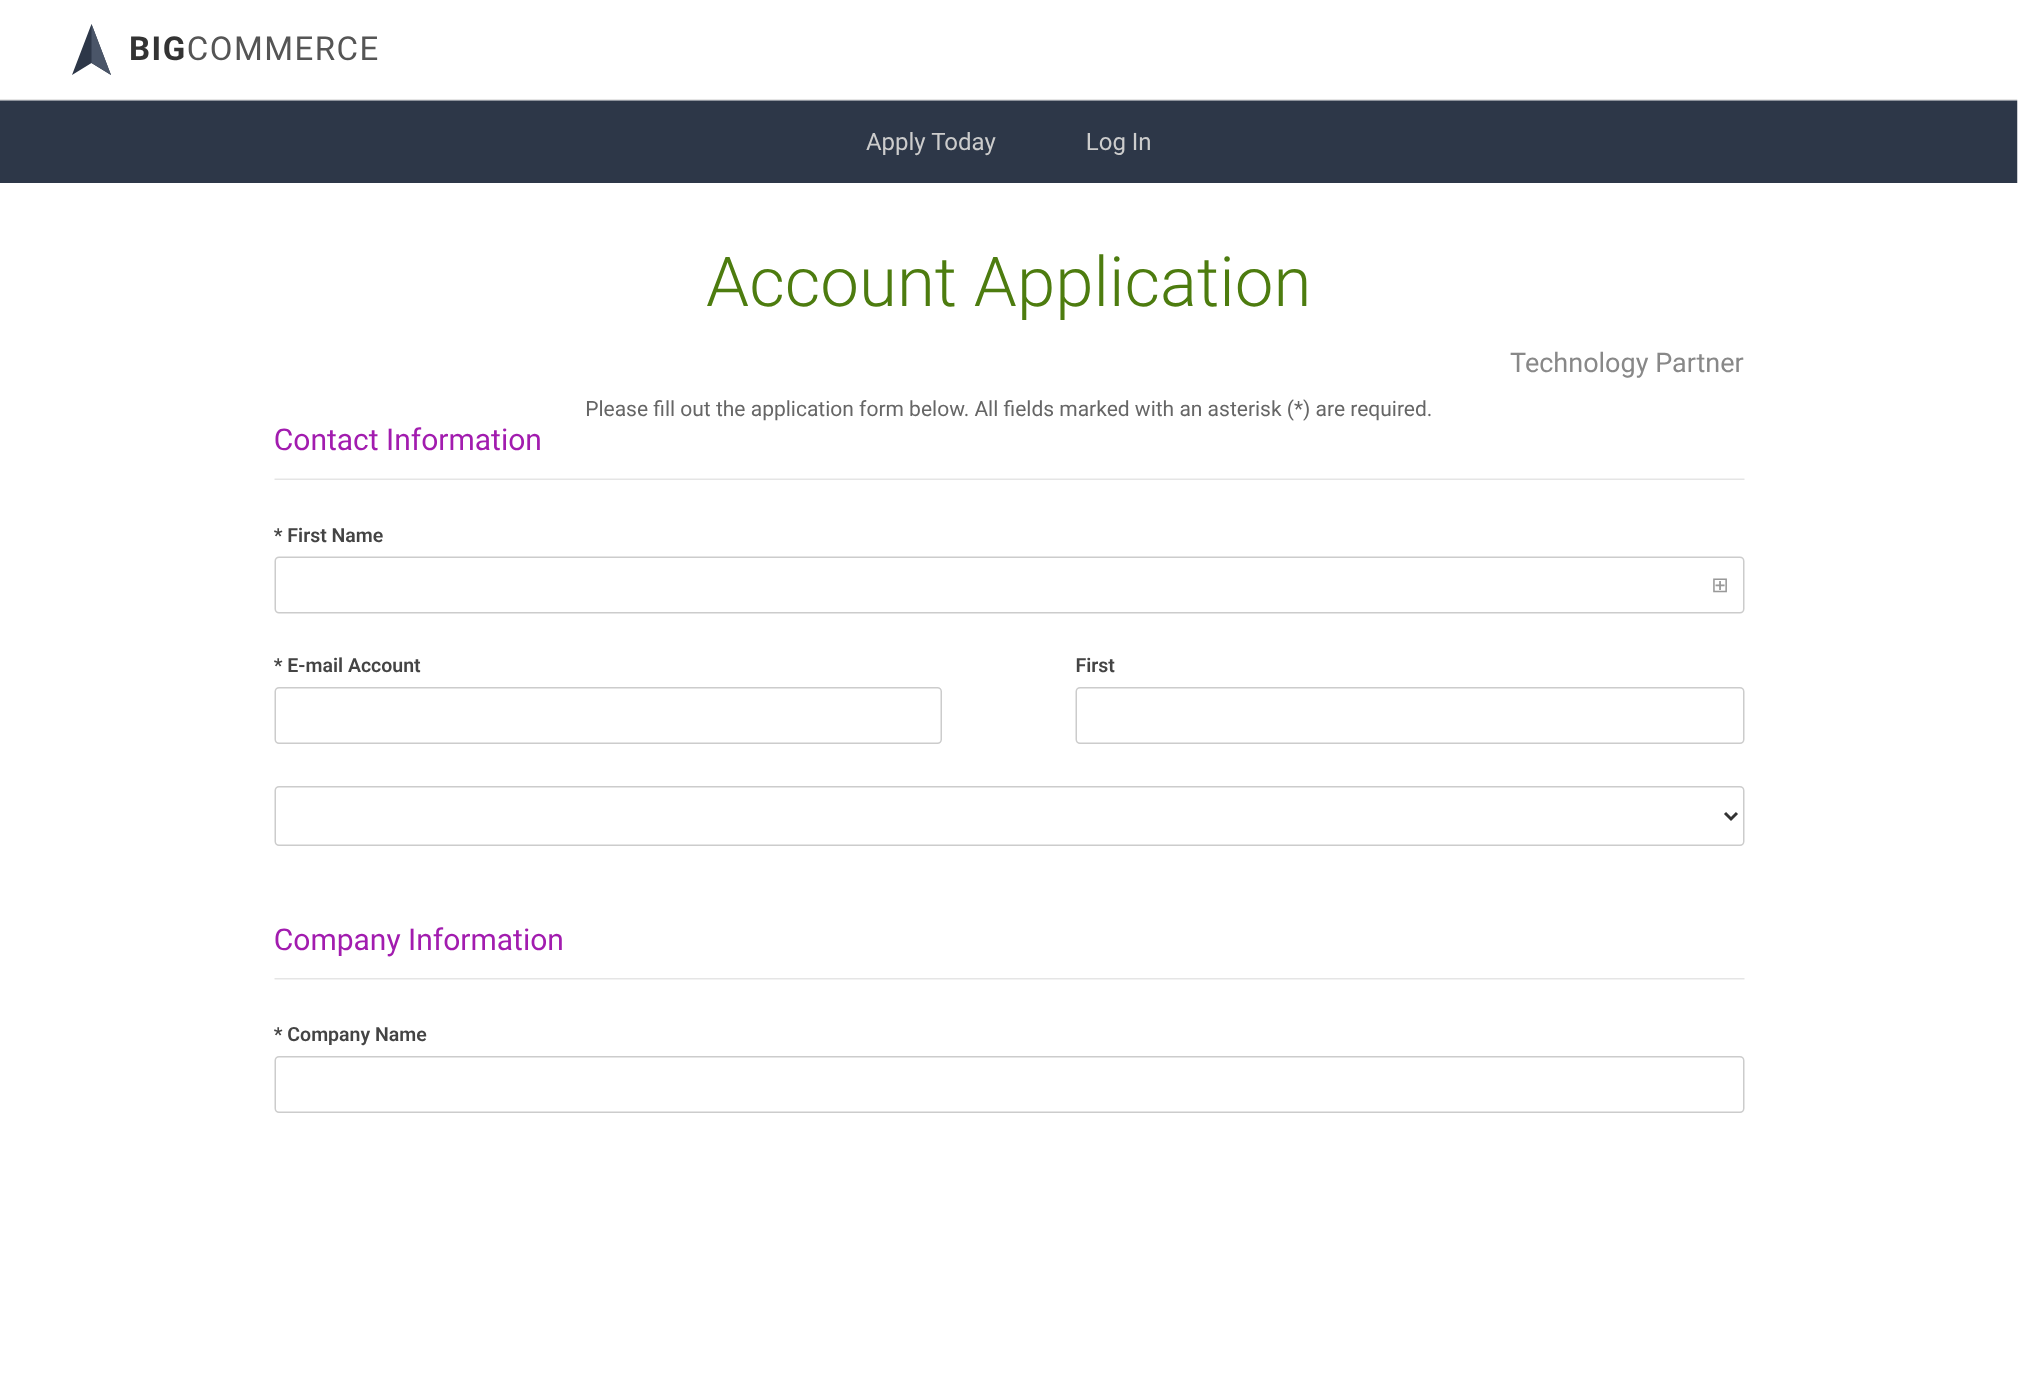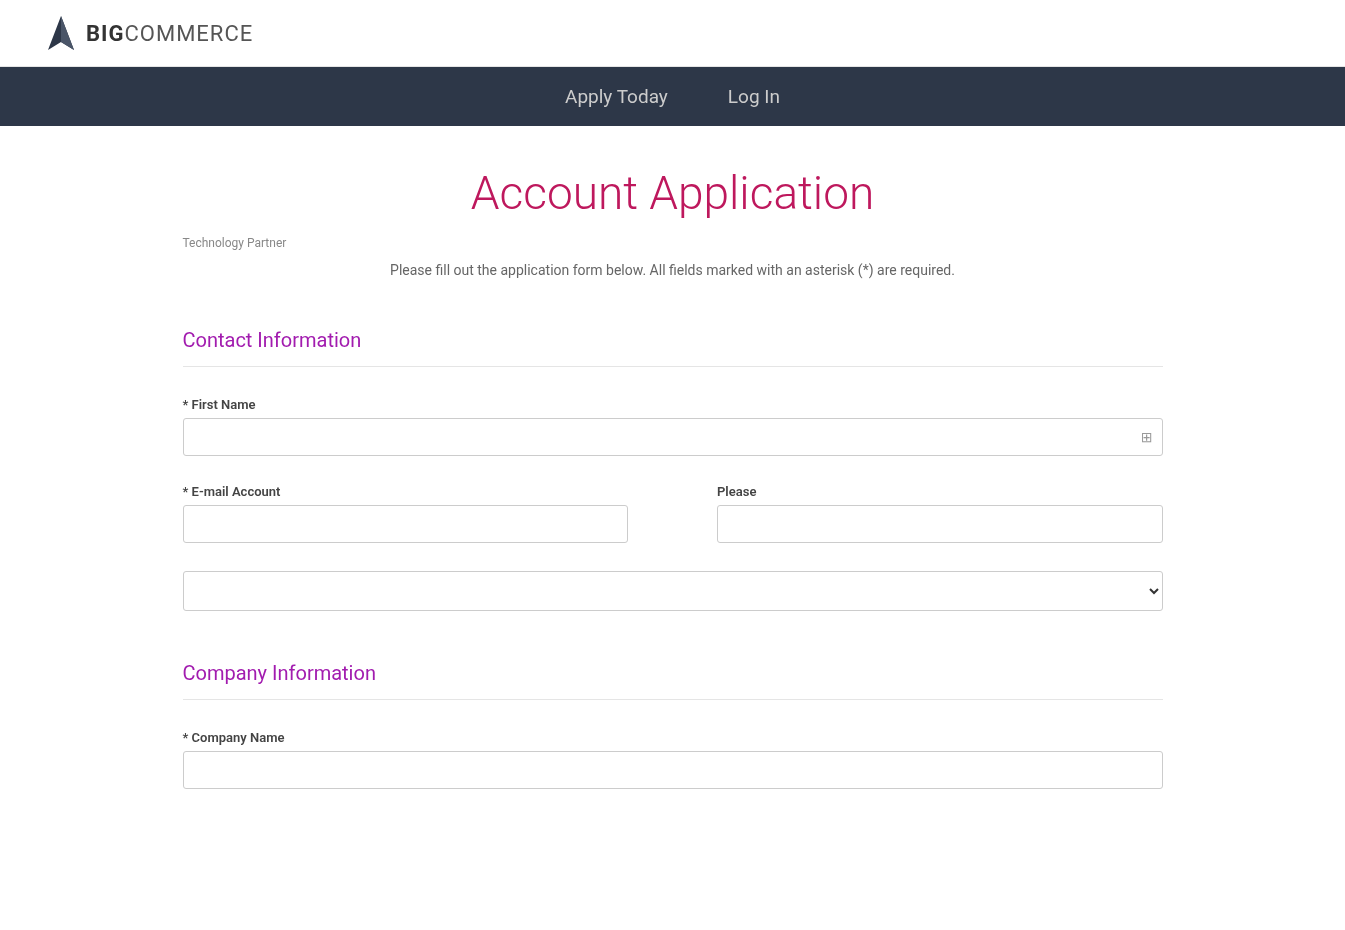--- a/index.html
+++ b/index.html
@@ -39,53 +39,52 @@
     .nav-bar {
       background: #2d3748;
       display: flex;
       justify-content: center;
       gap: 40px;
       padding: 0;
     }
     .nav-bar a {
       color: #ccc;
       text-decoration: none;
-      font-size: 19px;
+      font-size: 16px;
       padding: 18px 10px;
       display: inline-block;
       cursor: pointer;
     }
 
     
     .main-content {
       max-width: 1100px;
       margin: 0 auto;
       padding: 40px 60px;
     }
 
     .page-title {
       text-align: center;
       font-size: 46px;
       font-weight: 300;
-      color: #be185d;
+      color: #4d7c0f;
       margin-bottom: 16px;
     }
 
     .page-subtitle {
-      text-align: left;
-      font-size: 12px;
+      text-align: right;
+      font-size: 18px;
       color: #888;
       margin-bottom: 12px;
     }
 
     .page-description {
       text-align: center;
       font-size: 14px;
       color: #666;
-      margin-bottom: 50px;
     }
 
     .section-title {
       text-align: left;
       font-size: 20px;
       color: #a21caf;
       font-weight: 400;
       margin-bottom: 30px;
       border-bottom: 1px solid #e5e5e5;
       padding-bottom: 14px;
@@ -189,21 +188,21 @@
         </div>
       </div>
     </div>
 
     <div class="form-row">
       <div class="form-group">
         <label class="form-label">* E-mail Account</label>
         <input class="form-input" type="email" autocomplete="email" style="">
       </div>
       <div class="form-group">
-        <label class="form-label">Please</label>
+        <label class="form-label">First</label>
         <input class="form-input" type="text" style="">
       </div>
     </div>
 
     <div class="form-row">
       <div class="form-group">
         <select class="form-select">
           <option value=""></option>
           <option value="developer">Developer</option>
           <option value="designer">Designer</option>

